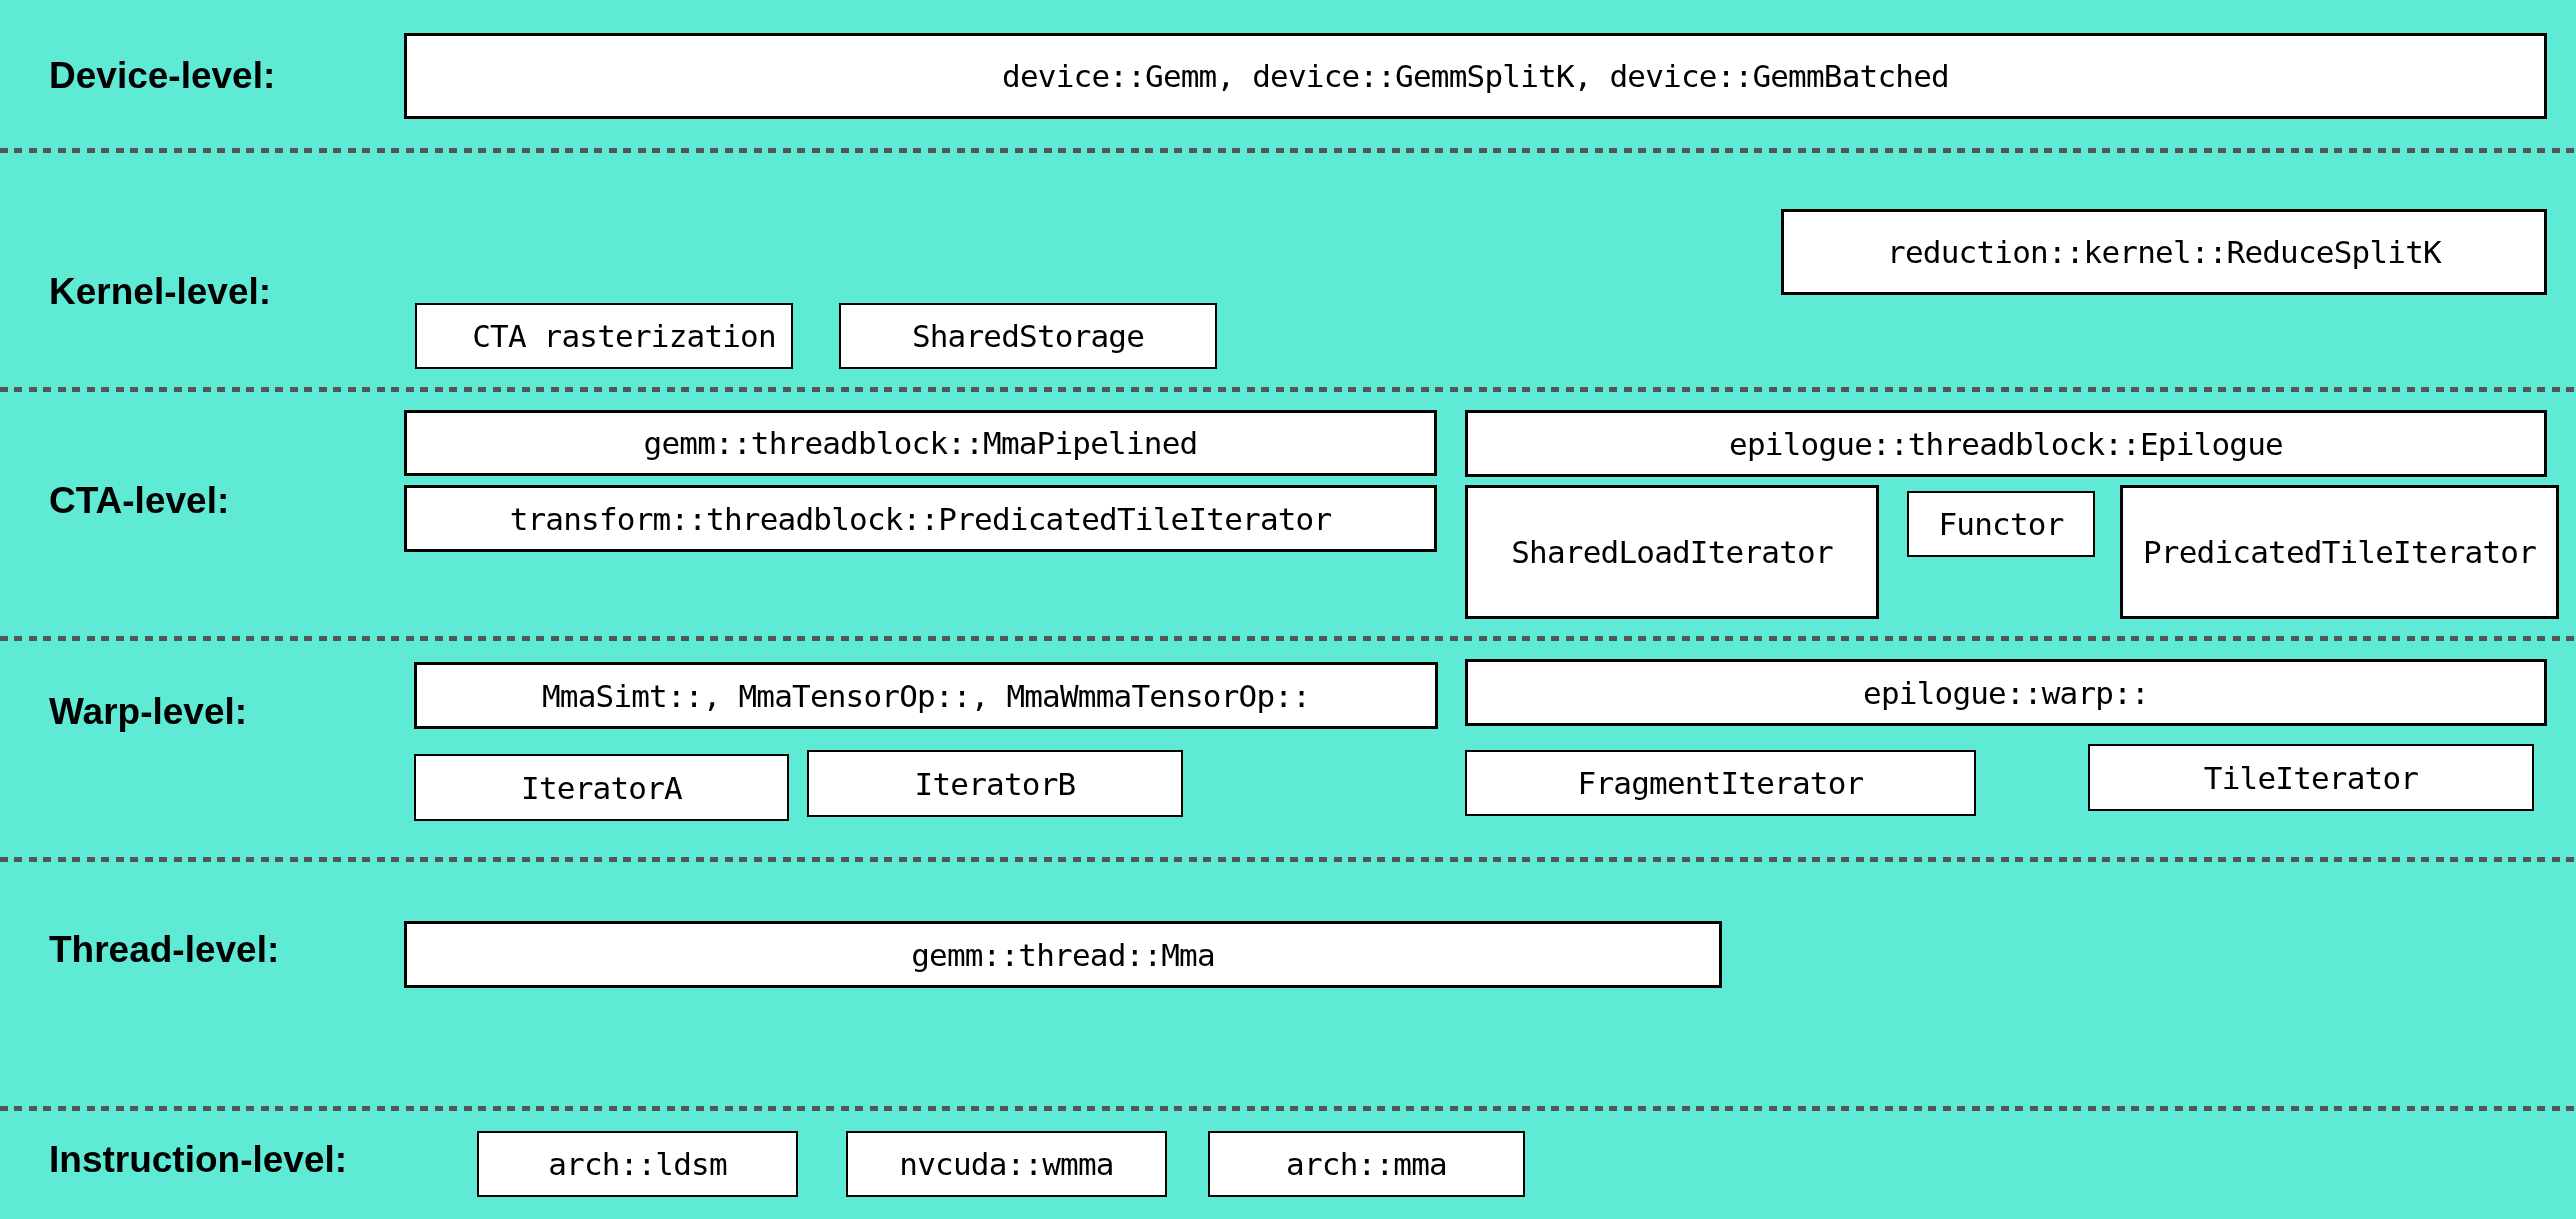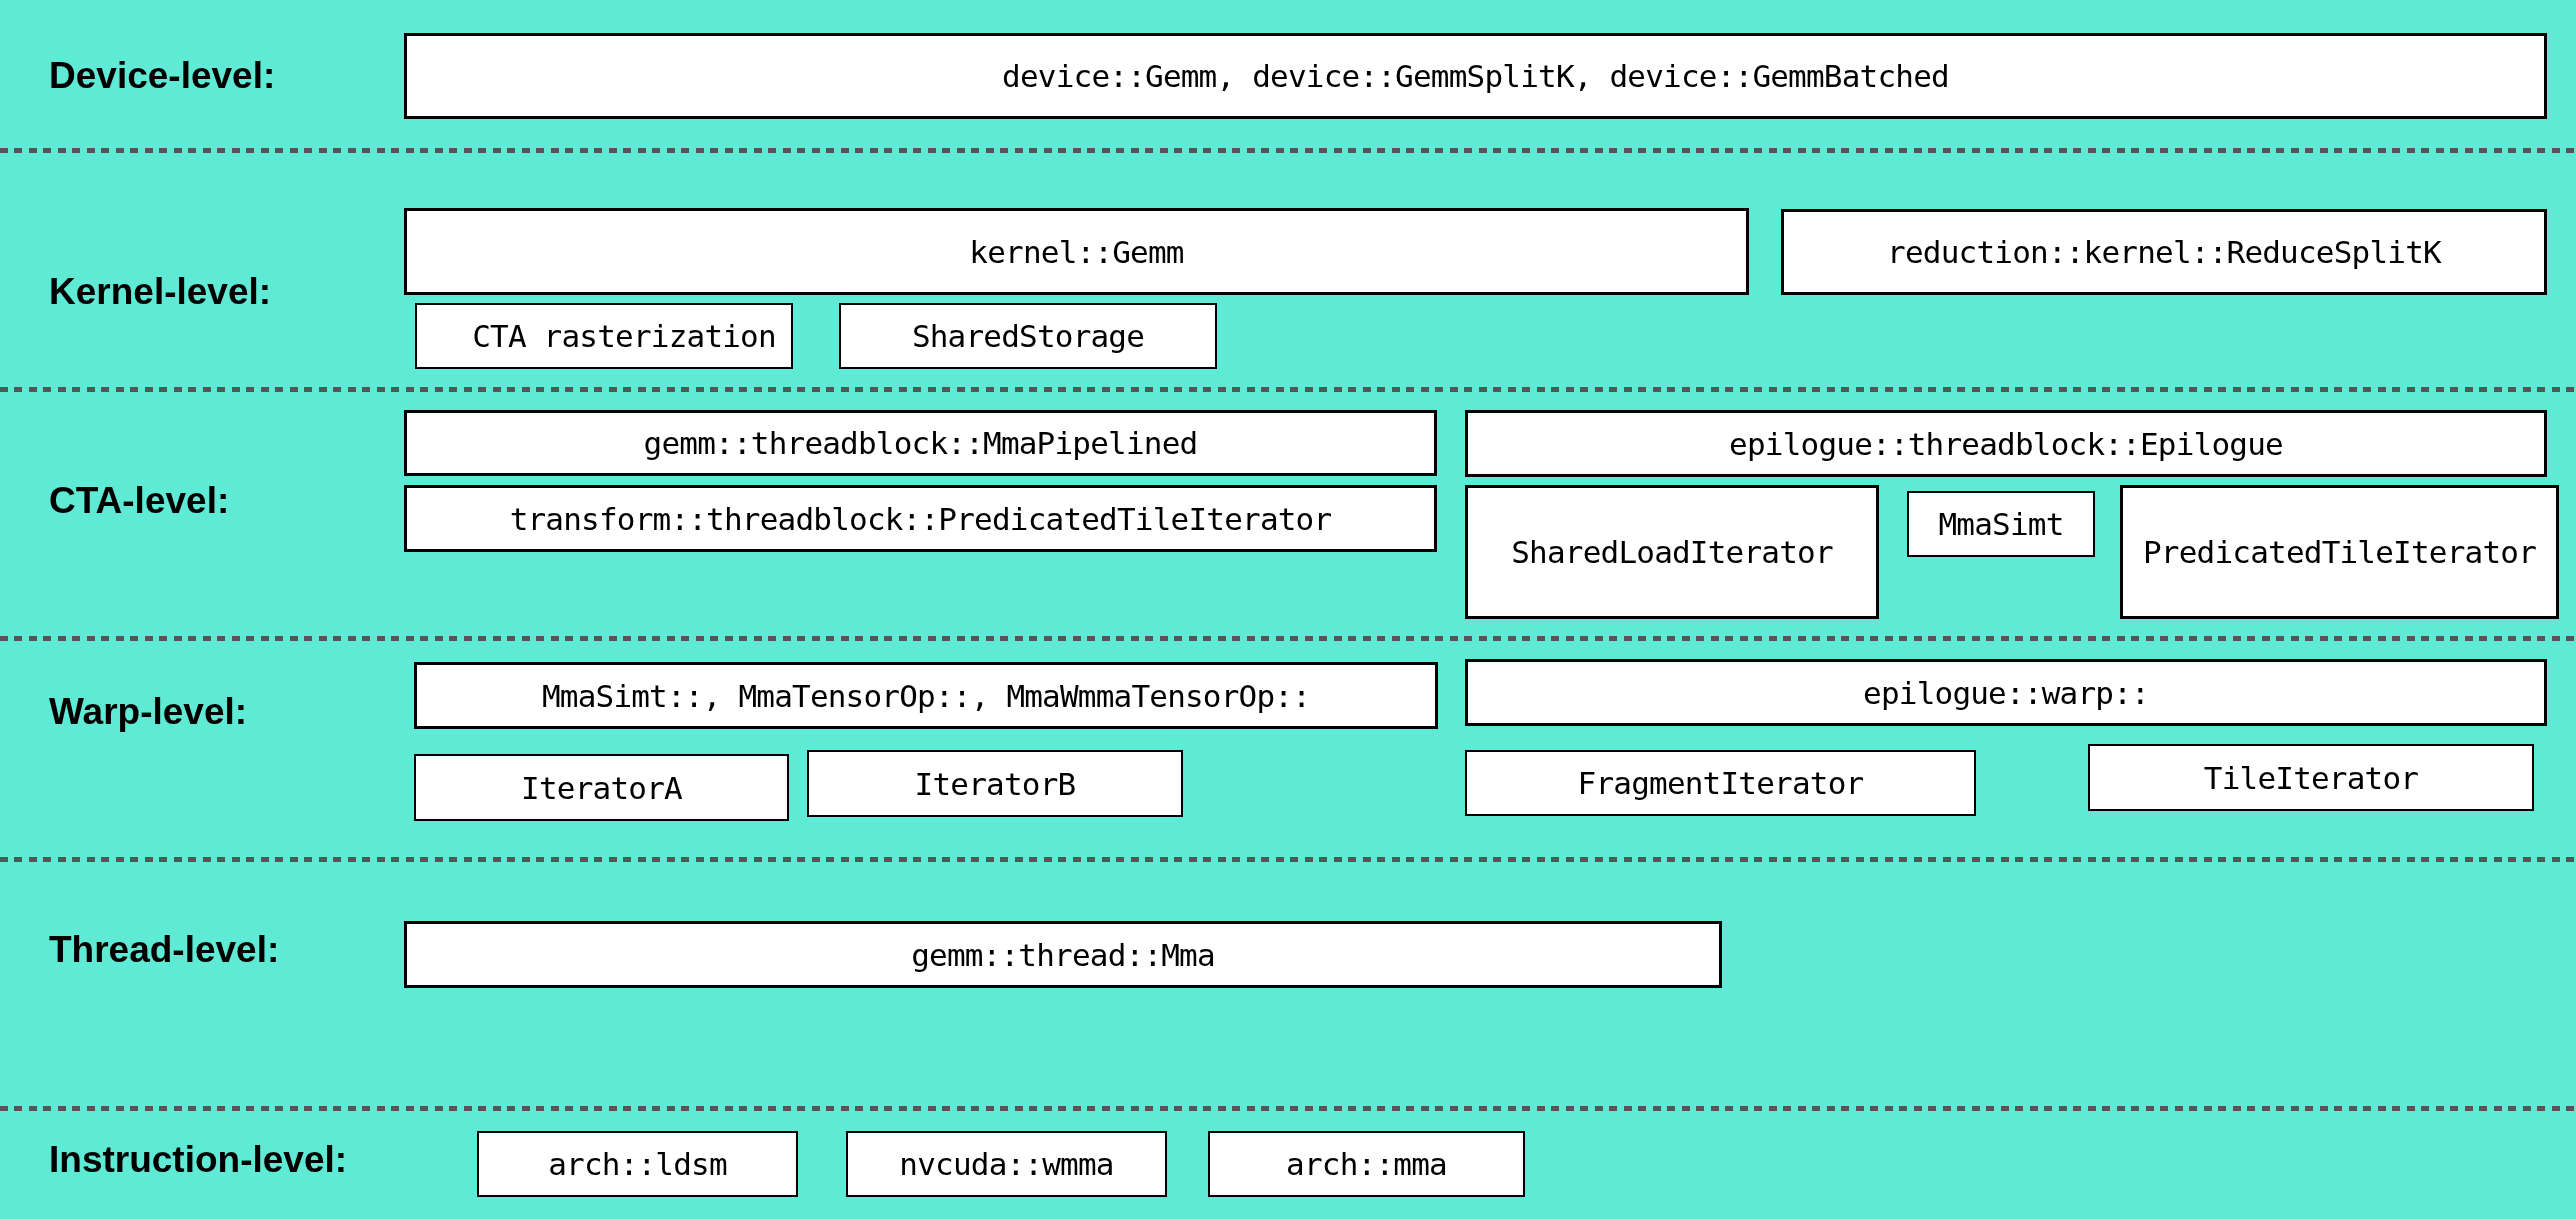--- a/index.html
+++ b/index.html
@@ -57,33 +57,32 @@
 <body>
 
 <div id="canvas">
 
   <div class="level-label" style="top:53px;">Device-level:</div>
   <div class="box" style="left:404px; top:33px; width:2143px; height:86px;">device::Gemm, device::GemmSplitK, device::GemmBatched</div>
 
   <div class="separator" style="top:148px;"></div>
 
   <div class="level-label" style="top:269px;">Kernel-level:</div>
-  <div class="box" style="left:404px; top:208px; width:1345px; height:87px;">kernel::Gemm</div>
   <div class="box" style="left:1781px; top:209px; width:766px; height:86px;text-align:right;">reduction::kernel::ReduceSplitK</div>
   <div class="box small" style="left:415px; top:303px; width:378px; height:66px;padding-left:40px;">CTA rasterization</div>
   <div class="box small" style="left:839px; top:303px; width:378px; height:66px;">SharedStorage</div>
 
   <div class="separator" style="top:387px;"></div>
 
   <div class="level-label" style="top:478px;">CTA-level:</div>
   <div class="box" style="left:404px; top:410px; width:1033px; height:66px;">gemm::threadblock::MmaPipelined</div>
   <div class="box" style="left:1465px; top:410px; width:1082px; height:67px;">epilogue::threadblock::Epilogue</div>
   <div class="box" style="left:404px; top:485px; width:1033px; height:67px;">transform::threadblock::PredicatedTileIterator</div>
   <div class="box" style="left:1465px; top:485px; width:414px; height:134px;">SharedLoadIterator</div>
-  <div class="box small" style="left:1907px; top:491px; width:188px; height:66px;">MmaSimt</div>
+  <div class="box small" style="left:1907px; top:491px; width:188px; height:66px;">Functor</div>
   <div class="box" style="left:2120px; top:485px; width:439px; height:134px;">PredicatedTileIterator</div>
 
   <div class="separator" style="top:636px;"></div>
 
   <div class="level-label" style="top:689px;">Warp-level:</div>
   <div class="box" style="left:414px; top:662px; width:1024px; height:67px;">MmaSimt::, MmaTensorOp::, MmaWmmaTensorOp::</div>
   <div class="box" style="left:1465px; top:659px; width:1082px; height:67px;">epilogue::warp::</div>
   <div class="box small" style="left:414px; top:754px; width:375px; height:67px;">IteratorA</div>
   <div class="box small" style="left:807px; top:750px; width:376px; height:67px;">IteratorB</div>
   <div class="box small" style="left:1465px; top:750px; width:511px; height:66px;">FragmentIterator</div>

